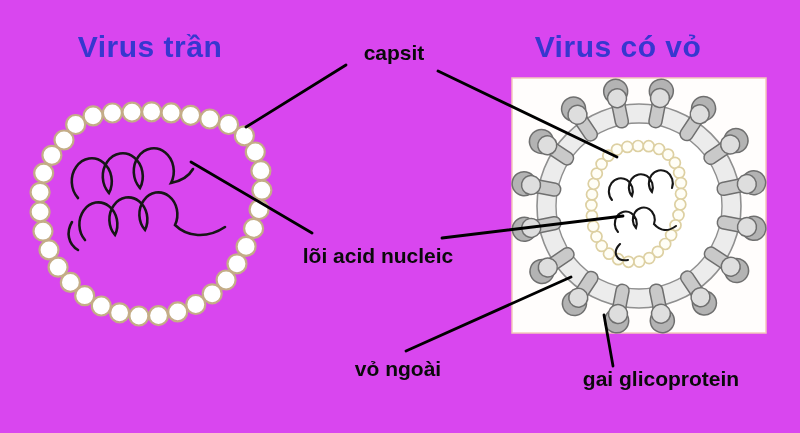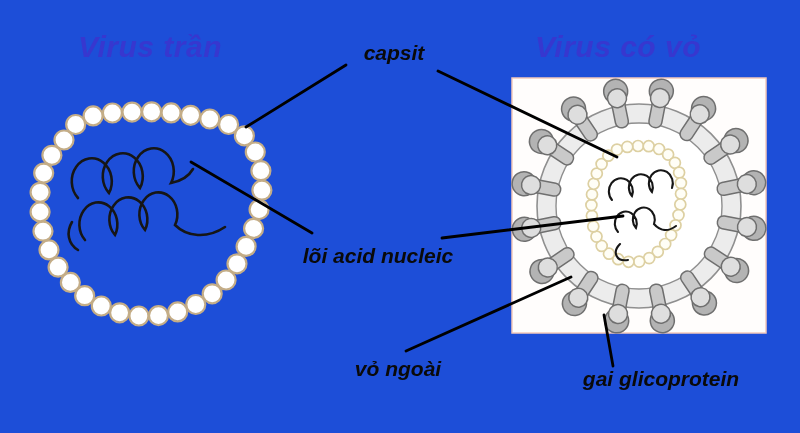--- a/index.html
+++ b/index.html
@@ -1,17 +1,17 @@
 <!DOCTYPE html>
 <html style="--title-text: #3737cf; --label-text: #0a0a0a; --leader-line: #000000; --nucleic-coil: #161616; --capsid-bead-naked: #c4ad87; --capsid-bead-enveloped: #ddd0a2; --envelope-fill: #ececec; --envelope-stroke: #8f8f8f; --spike-fill: #c9c9c9; --spike-stroke: #6f6f6f; --image-box-border: #f3c9bb;"><head>
 <meta charset="utf-8">
 <style>
   html,body{margin:0;padding:0;background:#ffffff;width:800px;height:433px;overflow:hidden;
     font-family:"Liberation Sans",sans-serif;}
-  .stage{position:relative;width:800px;height:433px;background:#1d4ed8;font-style:italic;}
+  .stage{position:relative;width:800px;height:433px;background:#d946ef;}
   svg text{font-family:"Liberation Sans",sans-serif;}
   .title{fill:var(--title-text,#3737cf);font-size:30px;font-weight:bold;letter-spacing:.5px;}
   .label{fill:var(--label-text,#0a0a0a);font-size:21px;font-weight:bold;}
   .leader{stroke:var(--leader-line,#000);stroke-width:2.8;stroke-linecap:round;}
   .guide{fill:none;stroke:none;}
   .bead-naked{fill:#ffffff;stroke:var(--capsid-bead-naked,#c4ad87);stroke-width:2.2;}
   .bead-env{fill:#fffef6;stroke:var(--capsid-bead-enveloped,#ddd0a2);stroke-width:1.7;}
   .coil{fill:none;stroke:var(--nucleic-coil,#161616);stroke-width:2.6;stroke-linecap:round;}
   .coil-small{stroke-width:2.1;}
   .img-box{fill:#fffdfc;stroke:var(--image-box-border,#f3c9bb);stroke-width:1.5;}

